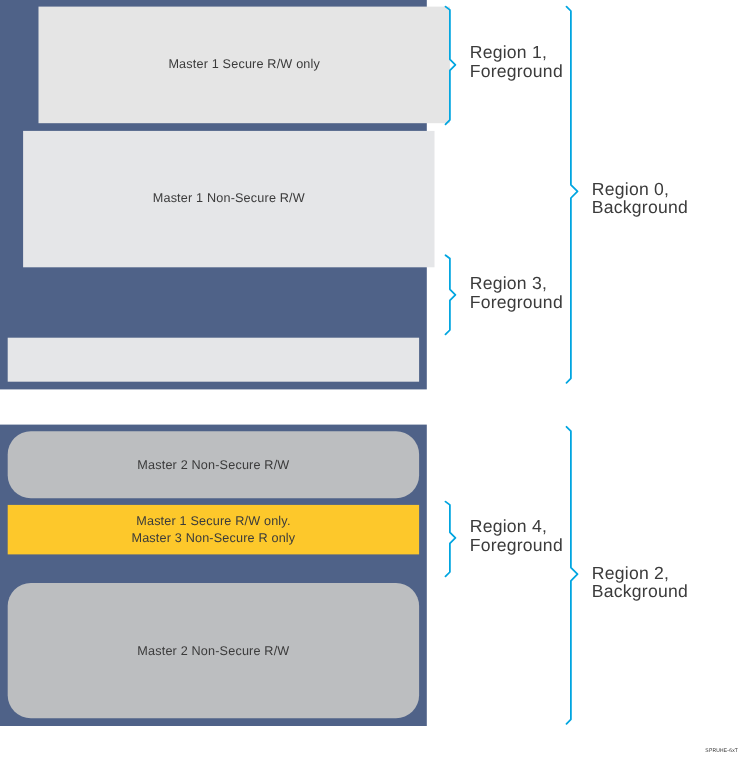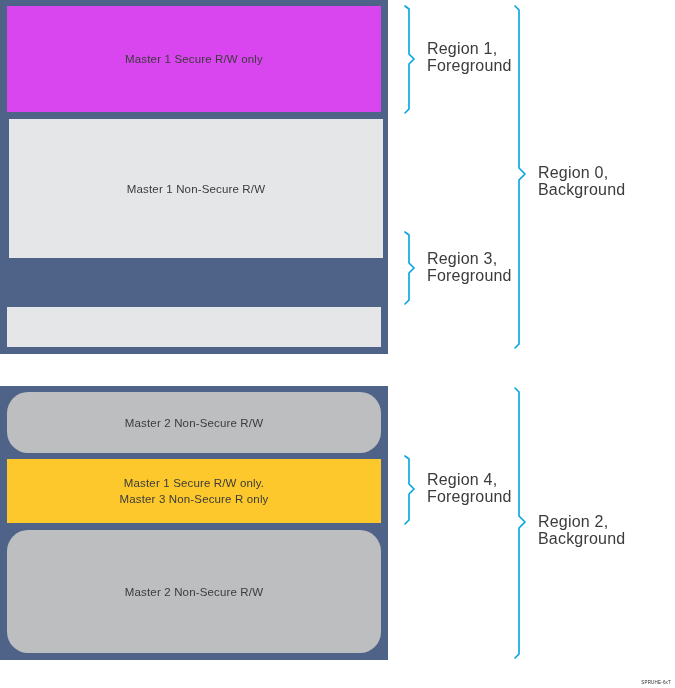--- a/index.html
+++ b/index.html
@@ -42,21 +42,21 @@
   }
   .mem-block .blk-label {
     font-size: 11.5px;
     line-height: 16px;
     color: #3b3b3b;
     letter-spacing: 0.15px;
     white-space: pre-line;
     font-family: "Liberation Sans", "DejaVu Sans", sans-serif;
   }
 
-  .fill-blue   { background: #d946ef; }
+  .fill-blue   { background: #e5e5e5; margin-left: 28px; }
   .fill-light  { background: #e5e6e8; }
   .fill-yellow { background: #fdc82b; }
   .fill-gray   { background: #bcbec0; border-radius: 21px; }
 
   
   #brackets {
     position: absolute;
     left: 0;
     top: 0;
     width: 675px;
@@ -93,37 +93,37 @@
 
 <div id="canvas">
 
   <div class="mem-group" id="grp0" style="left:0px; top:0px; width:388px; height:354px;">
   </div>
 
   <div class="mem-block fill-blue" style="left:7px; top:6px; width:374px; height:106px;">
     <span class="blk-label">Master 1 Secure R/W only</span>
   </div>
 
-  <div class="mem-block fill-light" style="left:9px; top:119px; width:374px; height:139px;">
+  <div class="mem-block fill-light" style="left:21px; top:119px; width:374px; height:124px;">
     <span class="blk-label">Master 1 Non-Secure R/W</span>
   </div>
 
 
   <div class="mem-block fill-light" style="left:7px; top:307px; width:374px; height:40px;">
     <span class="blk-label"></span>
   </div>
 
   <div class="mem-group" id="grp2" style="left:0px; top:386px; width:388px; height:274px;">
   </div>
 
   <div class="mem-block fill-gray" style="left:7px; top:392px; width:374px; height:61px;">
     <span class="blk-label">Master 2 Non-Secure R/W</span>
   </div>
 
-  <div class="mem-block fill-yellow" style="left:7px; top:459px; width:374px; height:64px;">
+  <div class="mem-block fill-yellow" style="left:7px; top:459px; width:374px; height:45px;">
     <span class="blk-label">Master 1 Secure R/W only.
 Master 3 Non-Secure R only</span>
   </div>
 
   <div class="mem-block fill-gray" style="left:7px; top:530px; width:374px; height:123px;">
     <span class="blk-label">Master 2 Non-Secure R/W</span>
   </div>
 
   <svg id="brackets" viewBox="0 0 675 688">
     <g fill="none" stroke="#00a5e0" stroke-width="1.6" stroke-linecap="round" stroke-linejoin="round">

